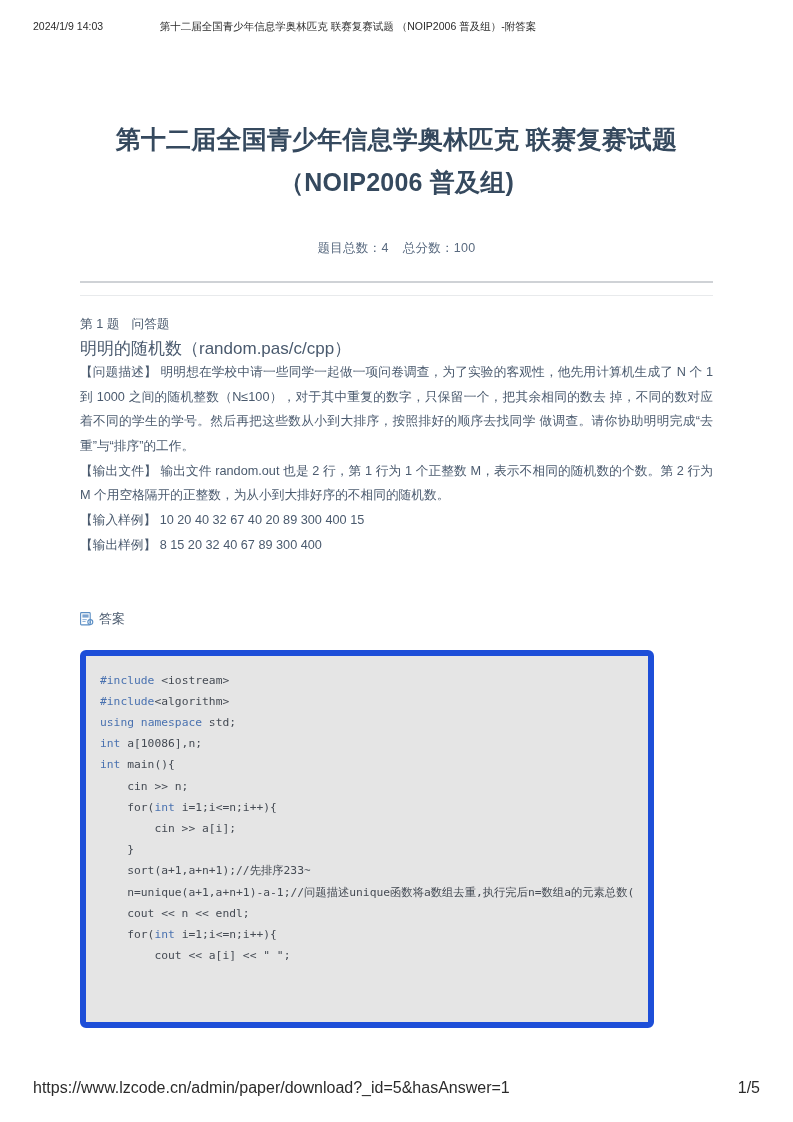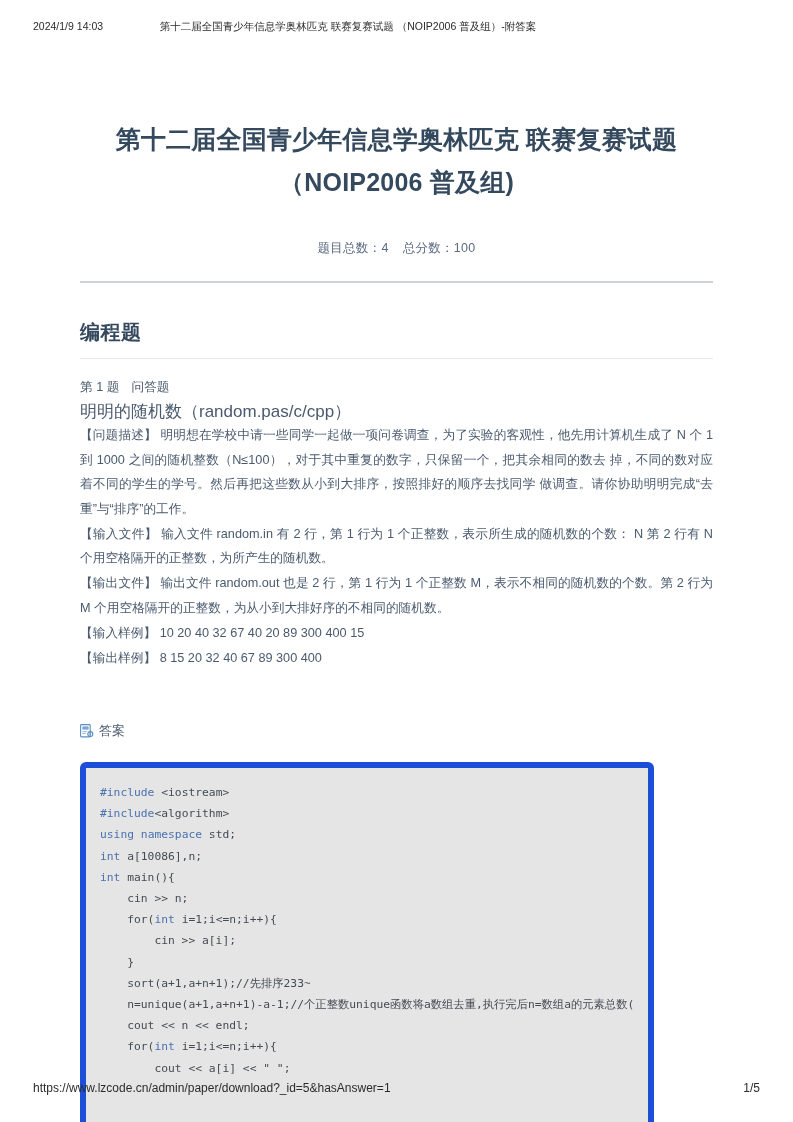--- a/index.html
+++ b/index.html
@@ -175,21 +175,21 @@
   .code-card .tok-kw { color: #4a72b0; }
   .code-card .tok-cmt-cn { font-family: "Liberation Sans", "DejaVu Sans", sans-serif; }
 
   
   .print-footer {
     position: absolute;
     left: 0;
     bottom: 27px;
     width: 793px;
     height: 14px;
-    font-size: 12px;
+    font-size: 16px;
     color: #2b2b2b;
     line-height: 14px;
   }
   .print-footer .pf-url {
     position: absolute;
     left: 33px;
     top: 0;
     white-space: nowrap;
   }
   .print-footer .pf-page {
@@ -212,33 +212,31 @@
   <div class="content">
 
     <h1 class="doc-title">第十二届全国青少年信息学奥林匹克 联赛复赛试题 （NOIP2006 普及组)</h1>
 
     <div class="meta-line">
       <span>题目总数：</span><span>4</span><span class="meta-gap"></span><span>总分数：</span><span>100</span>
     </div>
 
     <div class="rule-strong"></div>
 
-    <div class="section-title">编程题</div>
 
     <div class="rule-light"></div>
 
     <div class="q-head">
       <span>第 1 题</span><span class="q-gap"></span><span>问答题</span>
     </div>
 
     <div class="q-name">明明的随机数（random.pas/c/cpp）</div>
 
     <div class="q-body">
       <p>【问题描述】 明明想在学校中请一些同学一起做一项问卷调查，为了实验的客观性，他先用计算机生成了 N 个 1 到 1000 之间的随机整数（N≤100），对于其中重复的数字，只保留一个，把其余相同的数去 掉，不同的数对应着不同的学生的学号。然后再把这些数从小到大排序，按照排好的顺序去找同学 做调查。请你协助明明完成“去重”与“排序”的工作。</p>
-      <p>【输入文件】 输入文件 random.in 有 2 行，第 1 行为 1 个正整数，表示所生成的随机数的个数： N 第 2 行有 N 个用空格隔开的正整数，为所产生的随机数。</p>
       <p>【输出文件】 输出文件 random.out 也是 2 行，第 1 行为 1 个正整数 M，表示不相同的随机数的个数。第 2 行为 M 个用空格隔开的正整数，为从小到大排好序的不相同的随机数。</p>
       <p>【输入样例】 10 20 40 32 67 40 20 89 300 400 15</p>
       <p>【输出样例】 8 15 20 32 40 67 89 300 400</p>
     </div>
 
     <div class="answer-wrap">
       <div class="answer-label">
         <span class="answer-icon">
           <svg width="14" height="14" viewBox="0 0 14 14" aria-hidden="true">
             <rect x="0.6" y="0.6" width="9.6" height="12.3" rx="0.8" fill="none" stroke="#5b8ec4" stroke-width="1.1"></rect>
@@ -255,21 +253,21 @@
         <pre><span class="tok-kw">#include</span> &lt;iostream&gt;
 <span class="tok-kw">#include</span>&lt;algorithm&gt;
 <span class="tok-kw">using</span> <span class="tok-kw">namespace</span> std;
 <span class="tok-kw">int</span> a[10086],n;
 <span class="tok-kw">int</span> main(){
     cin &gt;&gt; n;
     for(<span class="tok-kw">int</span> i=1;i&lt;=n;i++){
         cin &gt;&gt; a[i];
     }
     sort(a+1,a+n+1);//<span class="tok-cmt-cn">先排序</span>233<span class="tok-cmt-cn">~</span>
-    n=unique(a+1,a+n+1)-a-1;//<span class="tok-cmt-cn">个正整数</span>unique<span class="tok-cmt-cn">函数将</span>a<span class="tok-cmt-cn">数组去重</span>,<span class="tok-cmt-cn">执行完后</span>n=<span class="tok-cmt-cn">数组</span>a<span class="tok-cmt-cn">的元素总数</span>(
+    n=unique(a+1,a+n+1)-a-1;//<span class="tok-cmt-cn">问题描述</span>unique<span class="tok-cmt-cn">函数将</span>a<span class="tok-cmt-cn">数组去重</span>,<span class="tok-cmt-cn">执行完后</span>n=<span class="tok-cmt-cn">数组</span>a<span class="tok-cmt-cn">的元素总数</span>(
     cout &lt;&lt; n &lt;&lt; endl;
     for(<span class="tok-kw">int</span> i=1;i&lt;=n;i++){
         cout &lt;&lt; a[i] &lt;&lt; " ";</pre>
       </div>
     </div>
 
   </div>
 
   <div class="print-footer">
     <span class="pf-url">https://www.lzcode.cn/admin/paper/download?_id=5&amp;hasAnswer=1</span>

